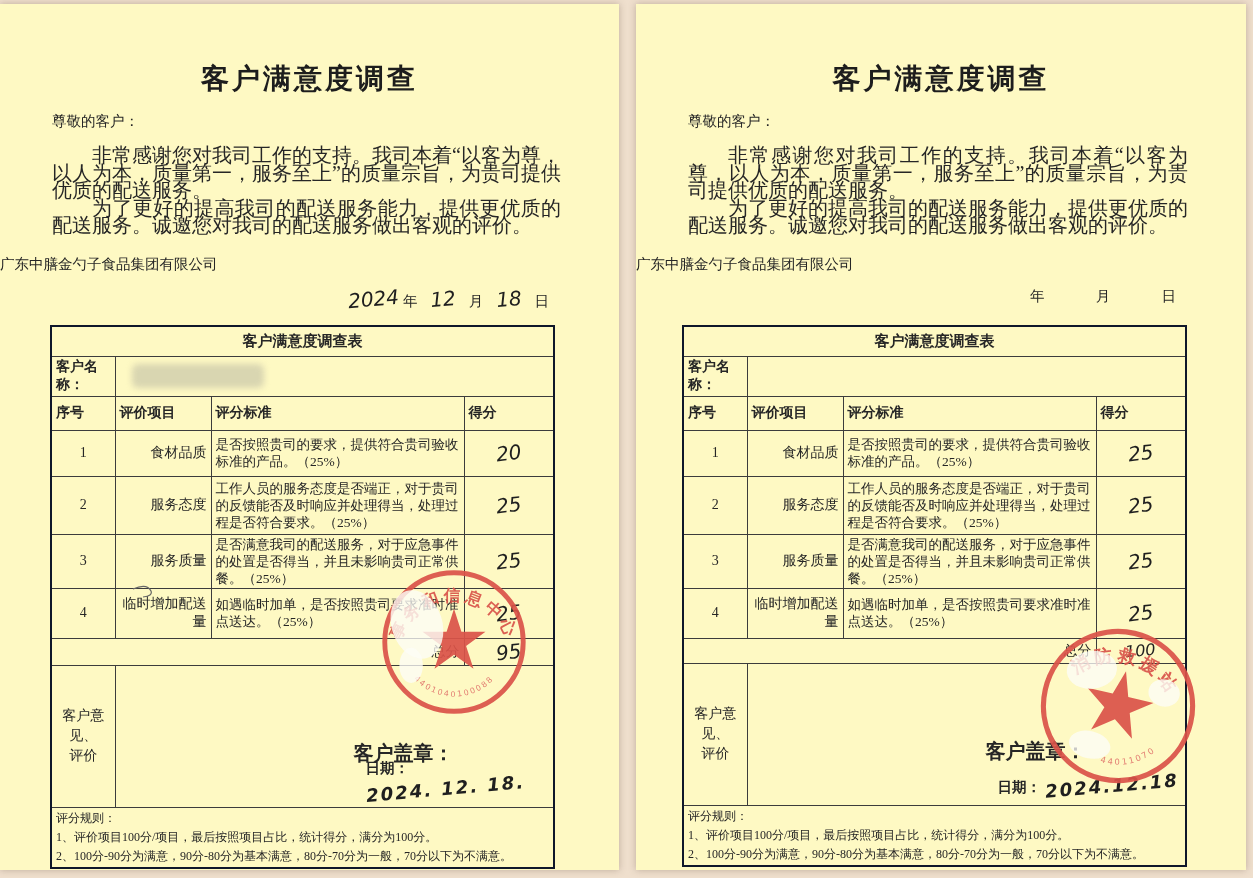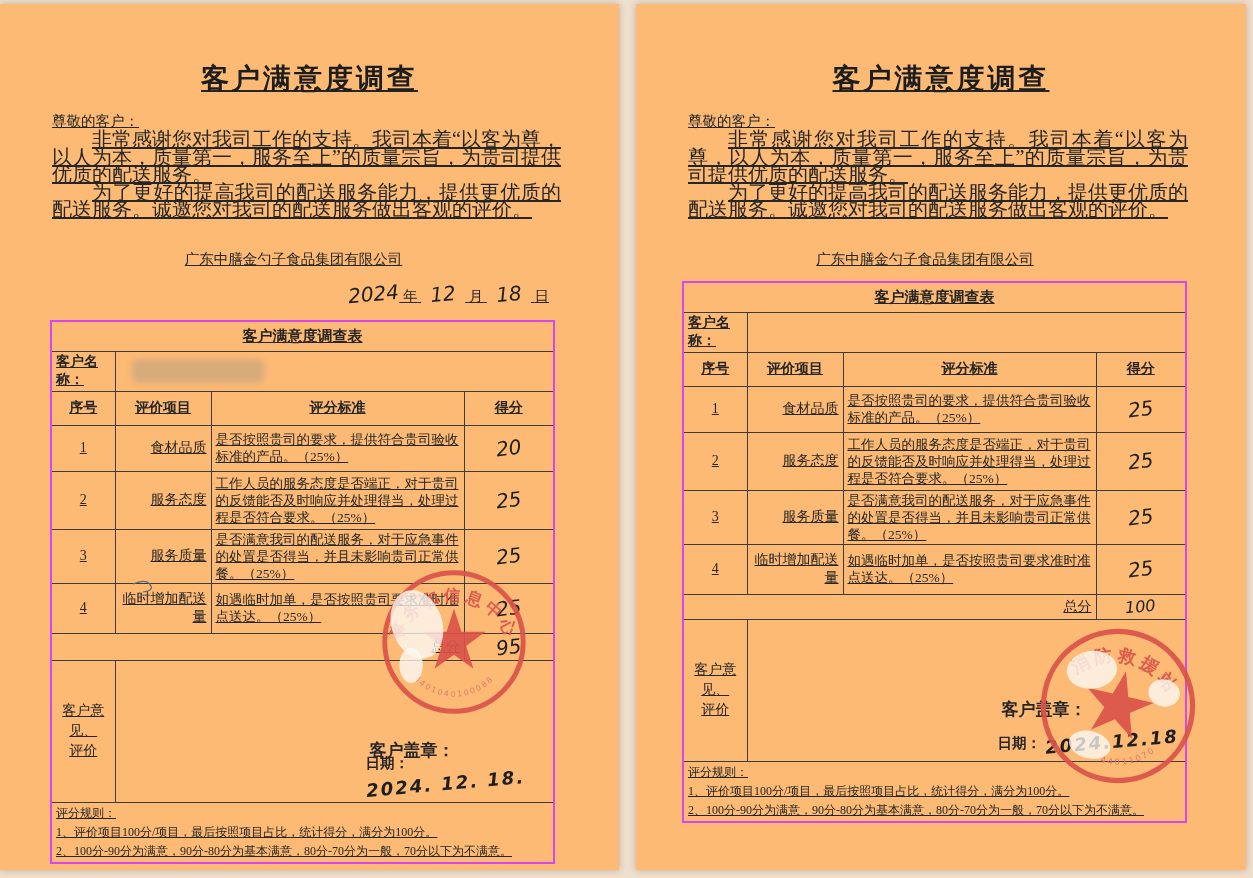--- a/index.html
+++ b/index.html
@@ -3,66 +3,65 @@
 <meta charset="utf-8">
 <style>
   html,body{margin:0;padding:0;}
   body{
     width:1253px;height:878px;position:relative;overflow:hidden;
     background:#efdfcd;
     font-family:"Liberation Serif","DejaVu Serif",serif;
     color:#262626;
   }
   .page{
-    position:absolute;top:4px;height:866px;background:#fdba74;
+    position:absolute;top:4px;height:866px;background:#fef9c3;
     box-shadow:0 0 7px rgba(110,90,70,.38);
-    text-decoration:underline;
   }
   .page-left{left:0;width:619px;}
   .page-right{left:636px;width:610px;}
 
   .doc-title{
     margin:56px 0 0 0;text-align:center;font-size:28px;font-weight:bold;
     letter-spacing:3px;color:#1d1d1d;
   }
-  .greeting{margin:14px 0 0 52px;font-size:14.5px;}
+  .greeting{margin:14px 0 16px 52px;font-size:14.5px;}
   .intro{margin:0 58px 0 52px;font-size:20px;line-height:17.5px;text-align:justify;}
   .intro p{margin:0;text-indent:2em;}
-  .company-line{margin-top:31px;text-align:center;padding-right:32px;font-size:14.5px;}
+  .company-line{margin-top:20px;text-align:left;padding-right:32px;font-size:14.5px;}
   .date-line{margin-top:13px;text-align:right;padding-right:70px;font-size:14.5px;height:26px;}
   .date-line .slot{display:inline-block;min-width:44px;text-align:center;}
   .hw{
     font-family:"DejaVu Sans",sans-serif;font-style:italic;color:#1f1f1f;
     display:inline-block;transform:rotate(-5deg);
   }
   .hw-date{font-size:20px;}
 
   table.survey{
     border-collapse:collapse;margin-top:12px;table-layout:fixed;
     font-size:14px;
   }
   .page-left table.survey{margin-left:50px;width:503px;}
   .page-right table.survey{margin-left:46px;width:503px;}
   table.survey td{border:1px solid #3c3c3c;padding:1px 4px;vertical-align:middle;}
-  table.survey{border:2px solid #d946ef;padding-left:16px;}
+  table.survey{border:2px solid #0f172a;padding-left:16px;}
   td.t-title{height:27px;text-align:center;font-weight:bold;font-size:15px;}
   td.t-name-label{height:37px;font-weight:bold;}
-  tr.t-head td{height:31px;text-align:center;font-weight:bold;margin-left:13px;}
+  tr.t-head td{height:31px;text-align:left;font-weight:bold;margin-left:13px;}
   td.c-no,{text-align:center;}
   td.c-no{text-align:center;}
   td.c-item{text-align:right;position:relative;}
   td.c-criteria{font-size:13.5px;line-height:17px;padding:2px 5px;}
   td.c-score{text-align:center;}
   .score-hw{font-size:20px;transform:rotate(-7deg);}
   td.t-total-label{height:22px;text-align:right;}
   td.t-opinion-label{text-align:center;line-height:20px;}
   td.t-opinion-cell{position:relative;}
   .r1{height:46px}.r2{height:58px}.r3{height:50px}.r4{height:50px}
   .opinion-row{height:142px;}
-  .seal-label{position:absolute;left:254px;bottom:40px;font-size:17px;font-weight:bold;}
+  .seal-label{position:absolute;left:238px;bottom:40px;font-size:20px;font-weight:bold;}
   .seal-date{position:absolute;left:250px;bottom:8px;font-size:14.5px;font-weight:bold;}
   .seal-date .hw{font-size:18px;letter-spacing:2px;}
   td.t-rules{padding:3px 8px;font-size:12px;line-height:19px;}
   .name-blob{
     width:132px;height:24px;margin-left:12px;border-radius:6px;
     background:rgba(140,140,140,.32);filter:blur(3px);
   }
   .pen-mark{position:absolute;left:14px;bottom:-12px;}
 
   .stamp{position:absolute;opacity:.92;pointer-events:none;}
@@ -189,20 +188,28 @@
 </div>
 
 <div class="page page-right">
   <h1 class="doc-title">客户满意度调查</h1>
   <div class="greeting">尊敬的客户：</div>
   <div class="intro">
     <p>非常感谢您对我司工作的支持。我司本着“以客为尊，以人为本，质量第一，服务至上”的质量宗旨，为贵司提供优质的配送服务。</p>
     <p>为了更好的提高我司的配送服务能力，提供更优质的配送服务。诚邀您对我司的配送服务做出客观的评价。</p>
   </div>
   <div class="company-line">广东中膳金勺子食品集团有限公司</div>
+  <div class="date-line">
+    <span class="slot hw hw-date"></span>
+    <span>年</span>
+    <span class="slot hw hw-date"></span>
+    <span>月</span>
+    <span class="slot hw hw-date"></span>
+    <span>日</span>
+  </div>
 
   <table class="survey">
     <colgroup>
         <col style="width:64px">
         <col style="width:96px">
         <col style="width:253px">
         <col style="width:90px">
       </colgroup>
     <tbody>
         <tr>

